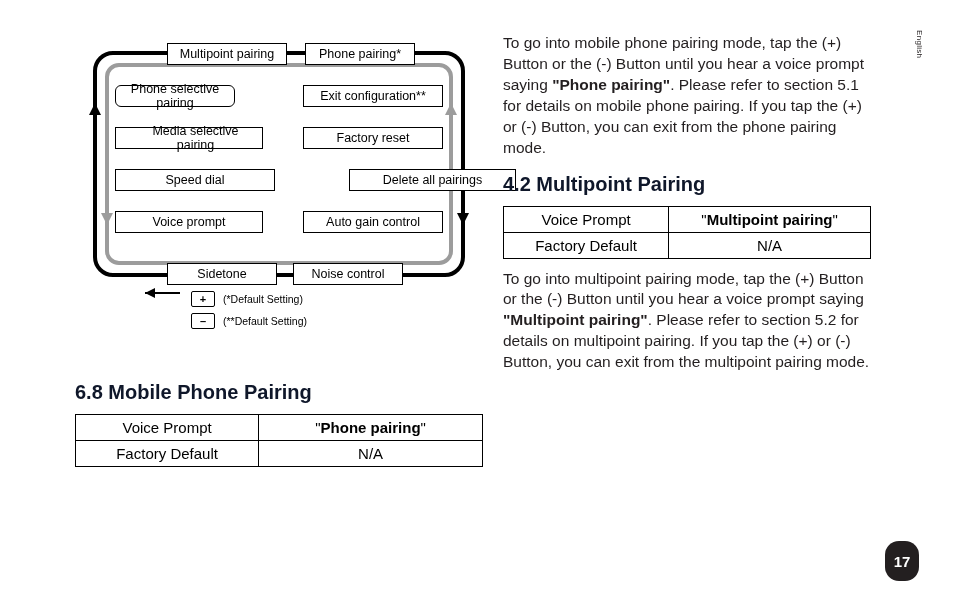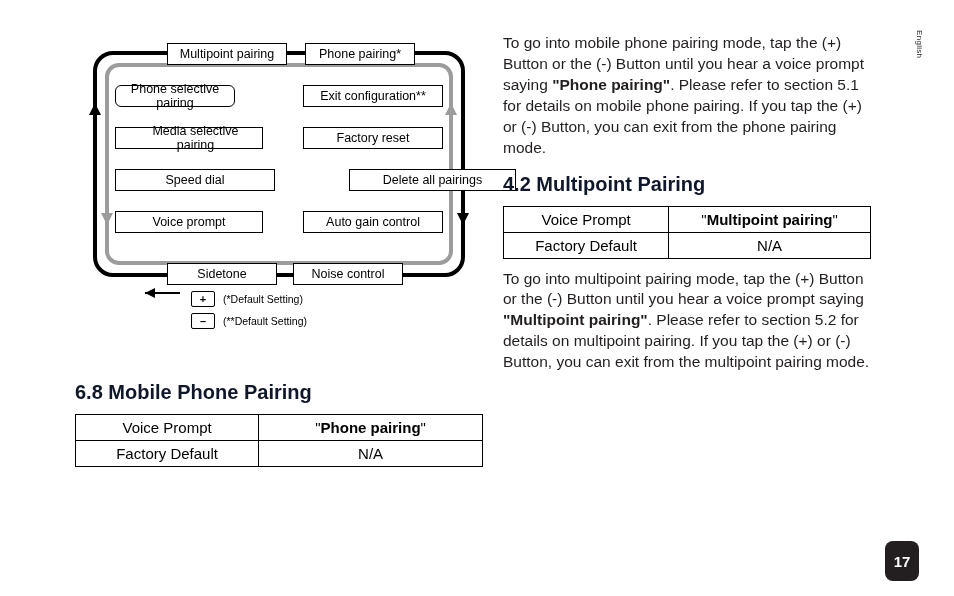--- a/index.html
+++ b/index.html
@@ -12,21 +12,21 @@
   .menu-box{position:absolute;background:#fff;border:1px solid #000;font-size:12.5px;text-align:center;display:flex;align-items:center;justify-content:center;padding:0 6px;box-sizing:border-box;height:22px;}
   .legend{font-size:10.5px;}
   .legend-row{display:flex;align-items:center;margin-top:6px;}
   .legend-btn{display:inline-flex;align-items:center;justify-content:center;width:22px;height:14px;border:1px solid #000;border-radius:2px;font-size:11px;font-weight:bold;margin:0 8px;background:#fff;}
   h2{font-size:20px;font-weight:bold;margin:20px 0 10px 0;color:#0f172a;}
   .col-right h2{margin-top:14px;}
   p{font-size:15.5px;line-height:1.35;margin:0 0 10px 0;color:#231f20;}
   table.info{border-collapse:collapse;width:100%;margin-bottom:10px;}
   table.info td{border:1px solid #000;padding:4px 10px;font-size:15px;text-align:center;}
   table.info td:first-child{width:45%;}
-  .page-num{position:absolute;right:35px;bottom:15px;background:#231f20;color:#fff;font-weight:bold;font-size:15px;width:34px;height:40px;border-radius:8px;display:flex;align-items:center;justify-content:center;}
+  .page-num{position:absolute;right:35px;bottom:15px;background:#231f20;color:#fff;font-weight:bold;font-size:15px;width:34px;height:40px;border-radius:14px;display:flex;align-items:center;justify-content:center;}
   .side-tab{position:absolute;right:30px;top:30px;font-size:8px;letter-spacing:0.3px;writing-mode:vertical-rl;color:#231f20;}
   b{font-weight:bold;}
 </style>
 </head>
 <body>
 
 <div class="page">
 
   <div class="side-tab">English</div>
 

